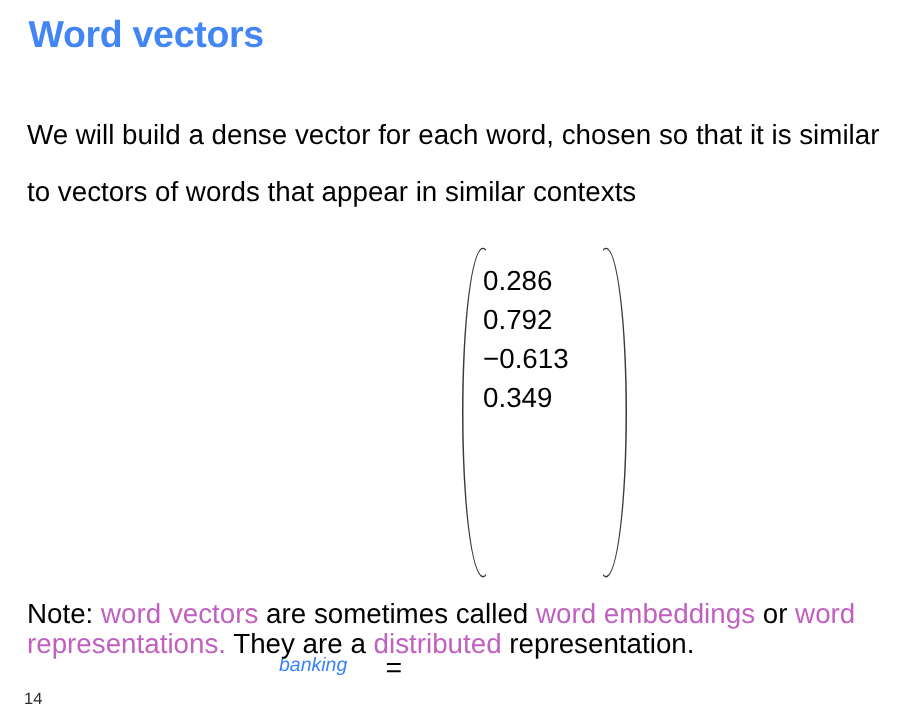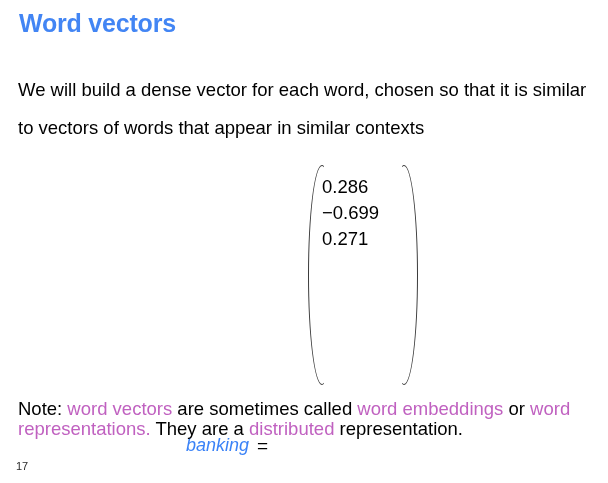--- a/index.html
+++ b/index.html
@@ -45,21 +45,21 @@
     position: absolute;
     left: 0;
     top: 165px;
     width: 608px;
     height: 225px;
   }
   .eq-label {
     position: absolute;
     left: 186px;
     top: 270px;
-    font-size: 18px;
+    font-size: 13px;
     font-style: italic;
     color: #3a82f7;
     white-space: nowrap;
   }
   .eq-equals {
     position: absolute;
     left: 257px;
     top: 270px;
     font-size: 19px;
     color: #000000;
@@ -142,21 +142,22 @@
   <span class="eq-label">banking</span>
 
   <span class="eq-equals">=</span>
 
   <div class="vector">
     <span class="paren paren-left"></span>
     <span class="paren paren-right"></span>
 
     <div class="vector-values">
       <div>0.286</div>
-      <div>−0.699</div>
-      <div>0.271</div>
+      <div>0.792</div>
+      <div>−0.613</div>
+      <div>0.349</div>
     </div>
   </div>
 </div>
 
 <div class="note"><span>Note: </span><span class="hl">word vectors</span><span> are sometimes called </span><span class="hl">word embeddings</span><span> or </span><span class="hl">word representations.</span><span> They are a </span><span class="hl">distributed</span><span> representation.</span></div>
 
-<div class="slide-number">17</div>
+<div class="slide-number">14</div>
 
 </body></html>

